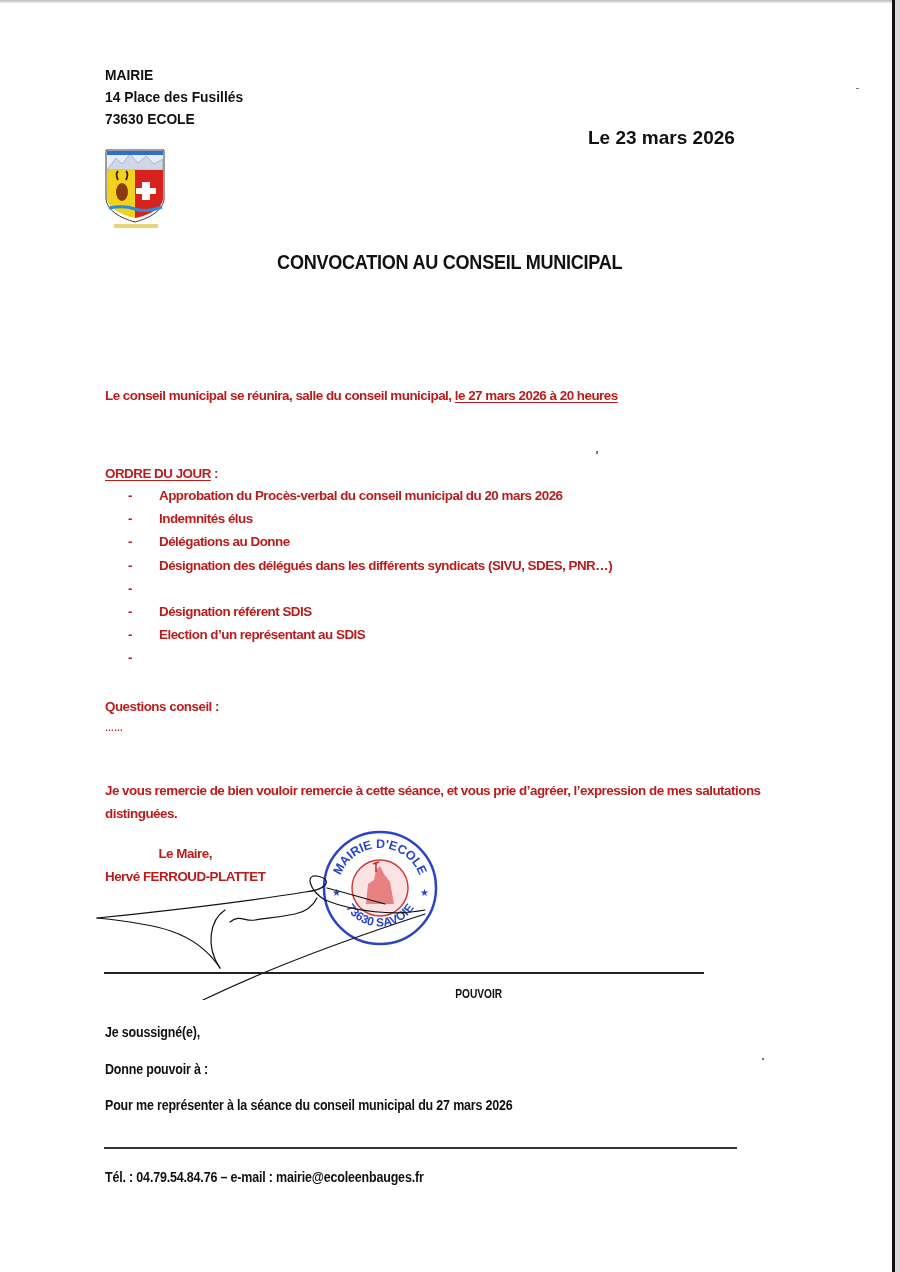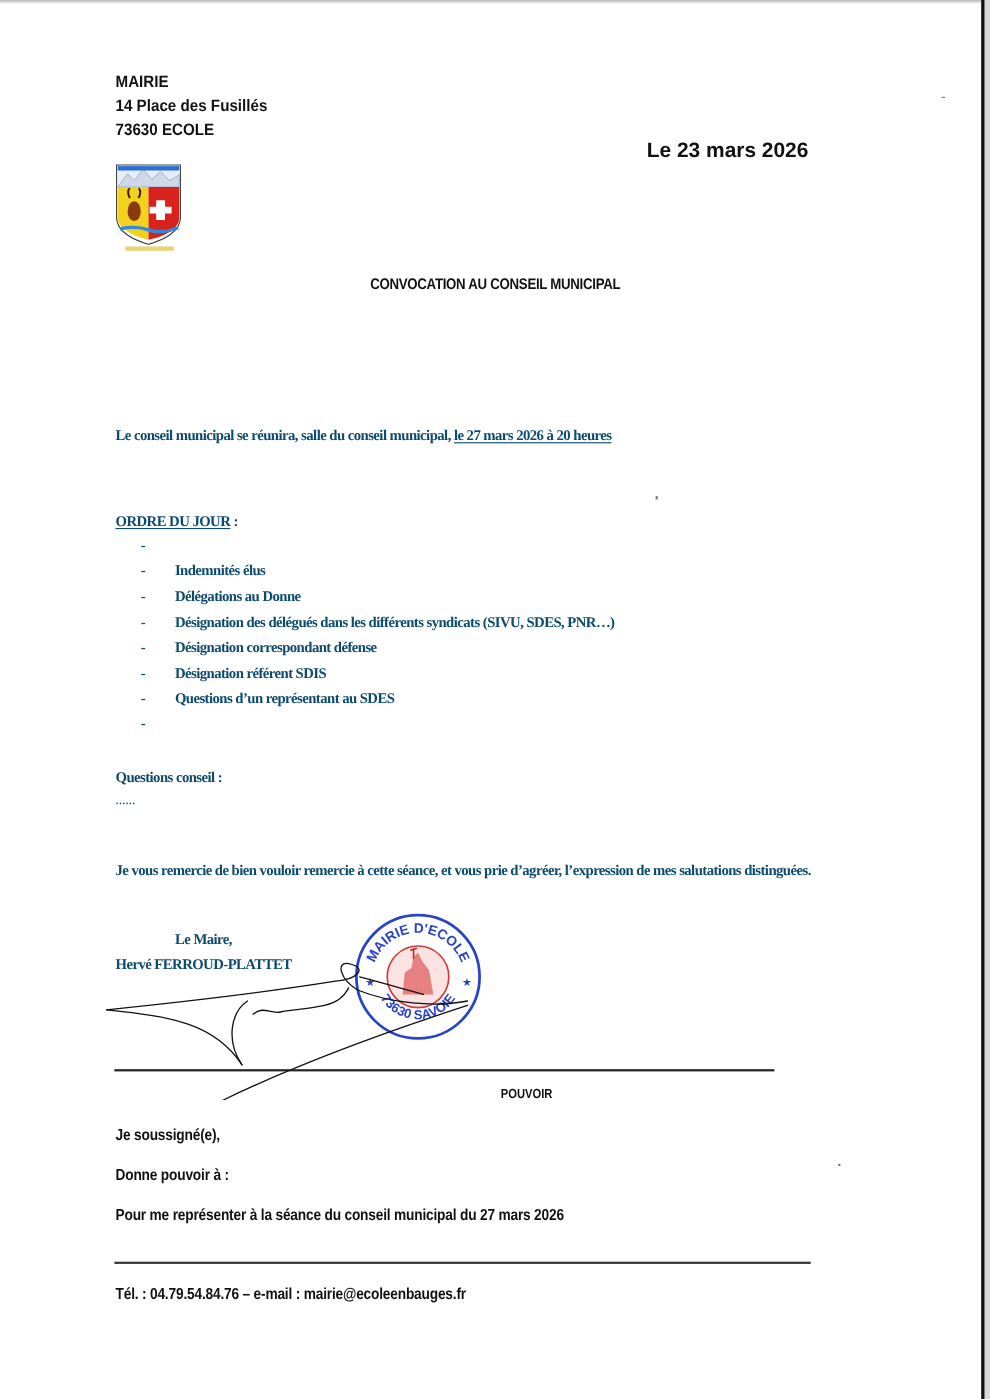--- a/index.html
+++ b/index.html
@@ -10,24 +10,24 @@
     .page-top-edge { position: absolute; left: 0; top: 0; width: 892px; height: 3px; background: linear-gradient(#b9b9b9, #eeeeee); }
     .page-right-edge { position: absolute; right: 5px; top: 0; width: 3px; height: 1272px; background: #111; }
     .page-right-shade { position: absolute; right: 0; top: 0; width: 5px; height: 1272px; background: #d9d9d9; }
     .abs { position: absolute; }
 
     .address { left: 105px; top: 64px; font-size: 15px; line-height: 22px; font-weight: bold; transform: scaleX(0.92); transform-origin: left top; }
     .date { left: 588px; top: 127px; font-size: 19px; font-weight: bold; }
 
     .crest { left: 104px; top: 148px; width: 62px; height: 84px; }
 
-    .title { left: 0; width: 900px; top: 250px; text-align: center; font-size: 14px; font-weight: bold; letter-spacing: -0.3px; }
+    .title { left: 0; width: 900px; top: 250px; text-align: center; font-size: 21px; font-weight: bold; letter-spacing: -0.3px; }
     .title span { display: inline-block; transform: scaleX(0.86); }
 
-    .body-text { font-family: Liberation Serif, serif; font-weight: bold; font-size: 13.4px; letter-spacing: -0.5px; color: #0c4a6e; }
+    .body-text { font-family: Liberation Sans, sans-serif; font-weight: bold; font-size: 13.4px; letter-spacing: -0.5px; color: #b91c1c; }
     .intro { left: 105px; top: 388px; white-space: nowrap; }
     .underline { text-decoration: underline; text-underline-offset: 2px; }
 
     .agenda-heading { left: 105px; top: 466px; }
     .agenda-list { left: 128px; top: 488px; margin: 0; padding: 0; list-style: none; }
     .agenda-list li { height: 23.2px; display: flex; white-space: nowrap; }
     .agenda-list .dash { width: 31px; display: inline-block; }
 
     .questions { left: 105px; top: 699px; }
     .dots { left: 105px; top: 723px; font-size: 9px; letter-spacing: 0; }
@@ -89,44 +89,44 @@
 
 <div class="abs speck" style="left:596px; top:451px; width:2px; height:3px;"></div>
 
 <div class="abs body-text agenda-heading">
   <span class="underline">ORDRE DU JOUR</span><span> :</span>
 </div>
 
 <ul class="abs body-text agenda-list">
   <li>
       <span class="dash">-</span>
+      <span>Approbation du Procès-verbal du conseil municipal du 20 mars 2026</span>
     </li>
   <li>
       <span class="dash">-</span>
       <span>Indemnités élus</span>
     </li>
   <li>
       <span class="dash">-</span>
       <span>Délégations au Donne</span>
     </li>
   <li>
       <span class="dash">-</span>
       <span>Désignation des délégués dans les différents syndicats (SIVU, SDES, PNR…)</span>
     </li>
   <li>
       <span class="dash">-</span>
-      <span>Désignation correspondant défense</span>
     </li>
   <li>
       <span class="dash">-</span>
       <span>Désignation référent SDIS</span>
     </li>
   <li>
       <span class="dash">-</span>
-      <span>Questions d’un représentant au SDES</span>
+      <span>Election d’un représentant au SDIS</span>
     </li>
   <li>
       <span class="dash">-</span>
     </li>
 </ul>
 
 <div class="abs body-text questions">Questions conseil :</div>
 <div class="abs body-text dots">……</div>
 
 <div class="abs body-text closing">Je vous remercie de bien vouloir remercie à cette séance, et vous prie d’agréer, l’expression de mes salutations distinguées.</div>

